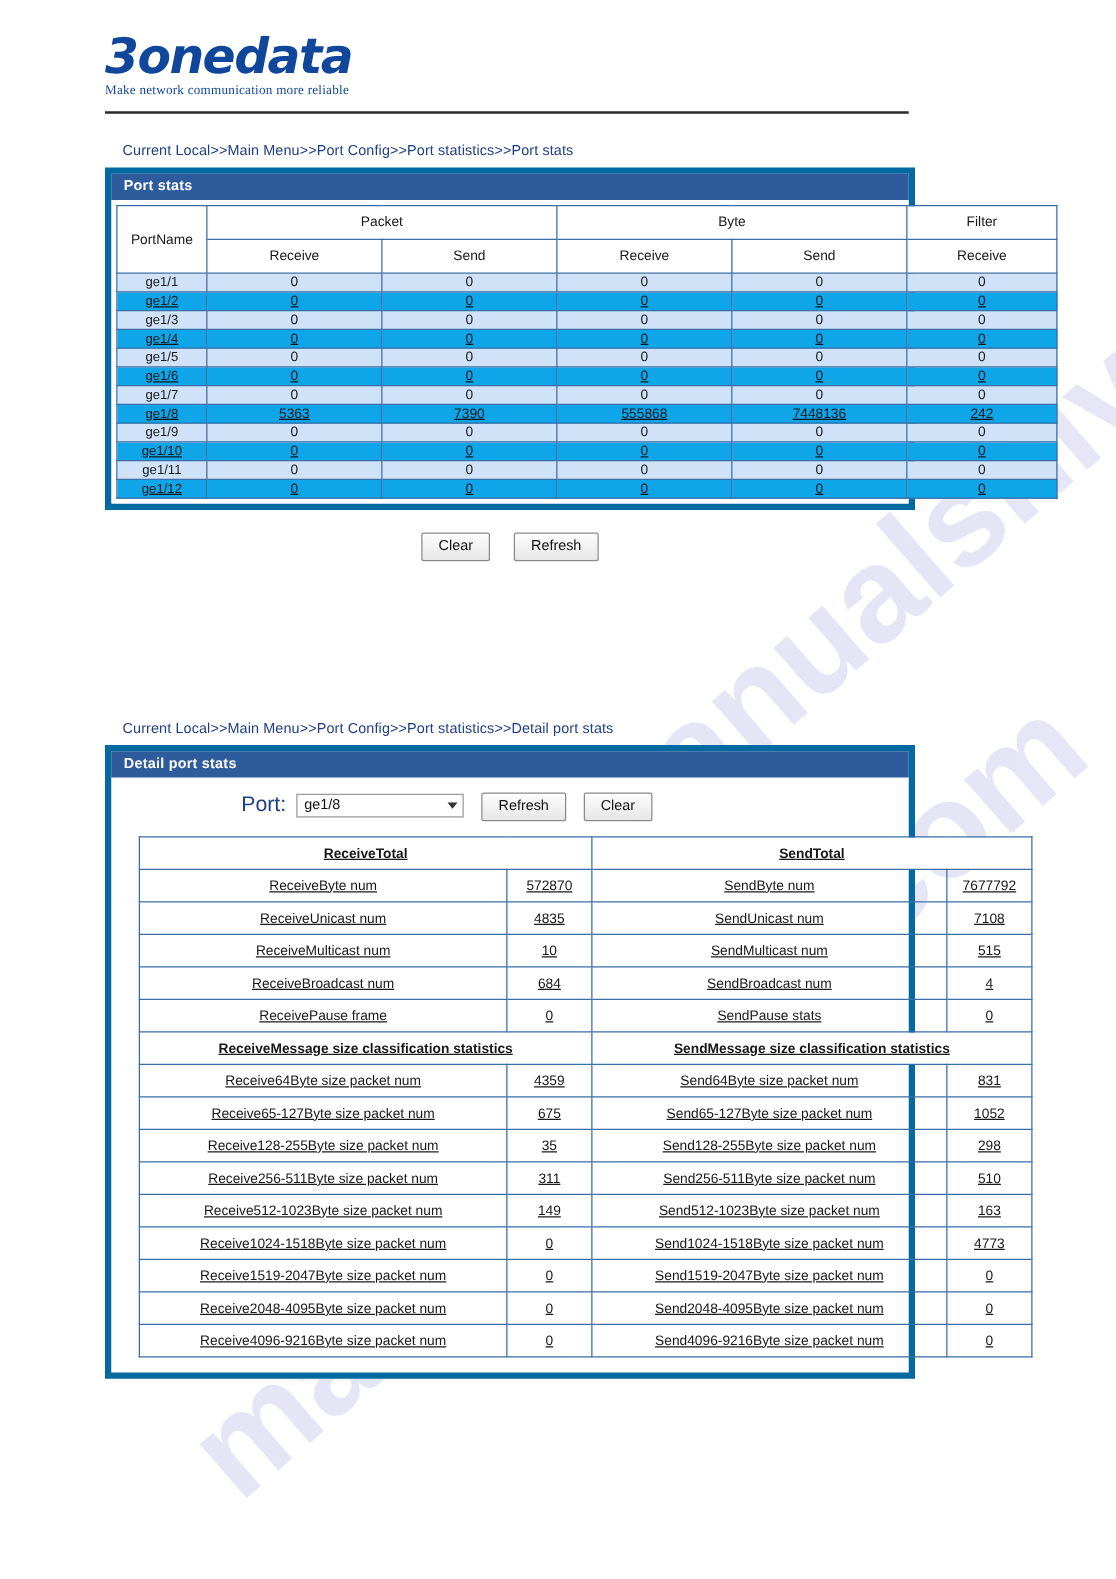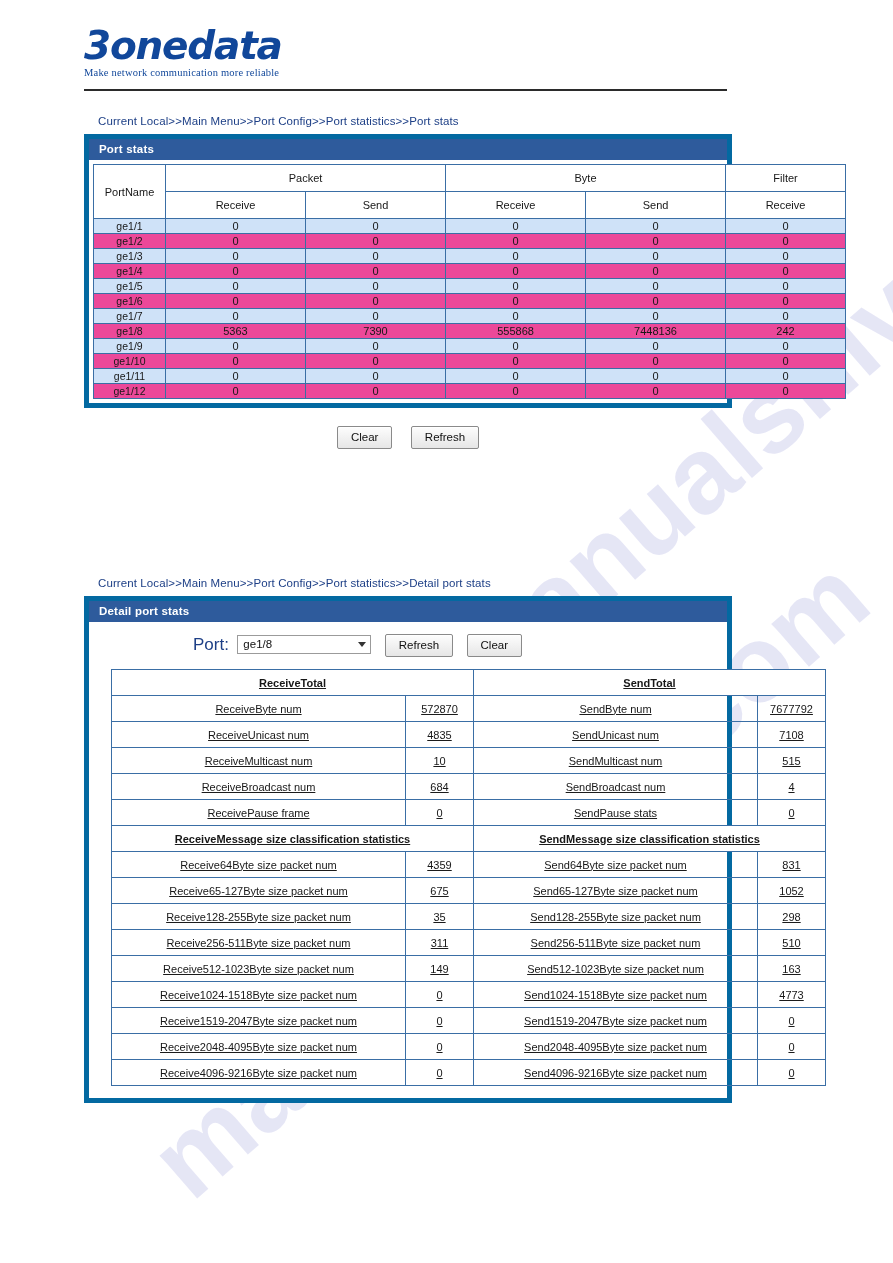--- a/index.html
+++ b/index.html
@@ -133,21 +133,22 @@
     background: #ffffff;
   }
   .ps-table td {
     height: 14px;
     line-height: 14px;
   }
   .ps-table tr.odd td {
     background: #cfe2f8;
   }
   .ps-table tr.even td {
-    background: #ec4899;
+    background: #0ea5e9;
+    text-decoration: underline;
   }
   .ps-table td.portname {
     font-size: 10.5px;
   }
 
   
   .btn-row {
     text-align: center;
     padding: 18px 0 0 0;
   }

